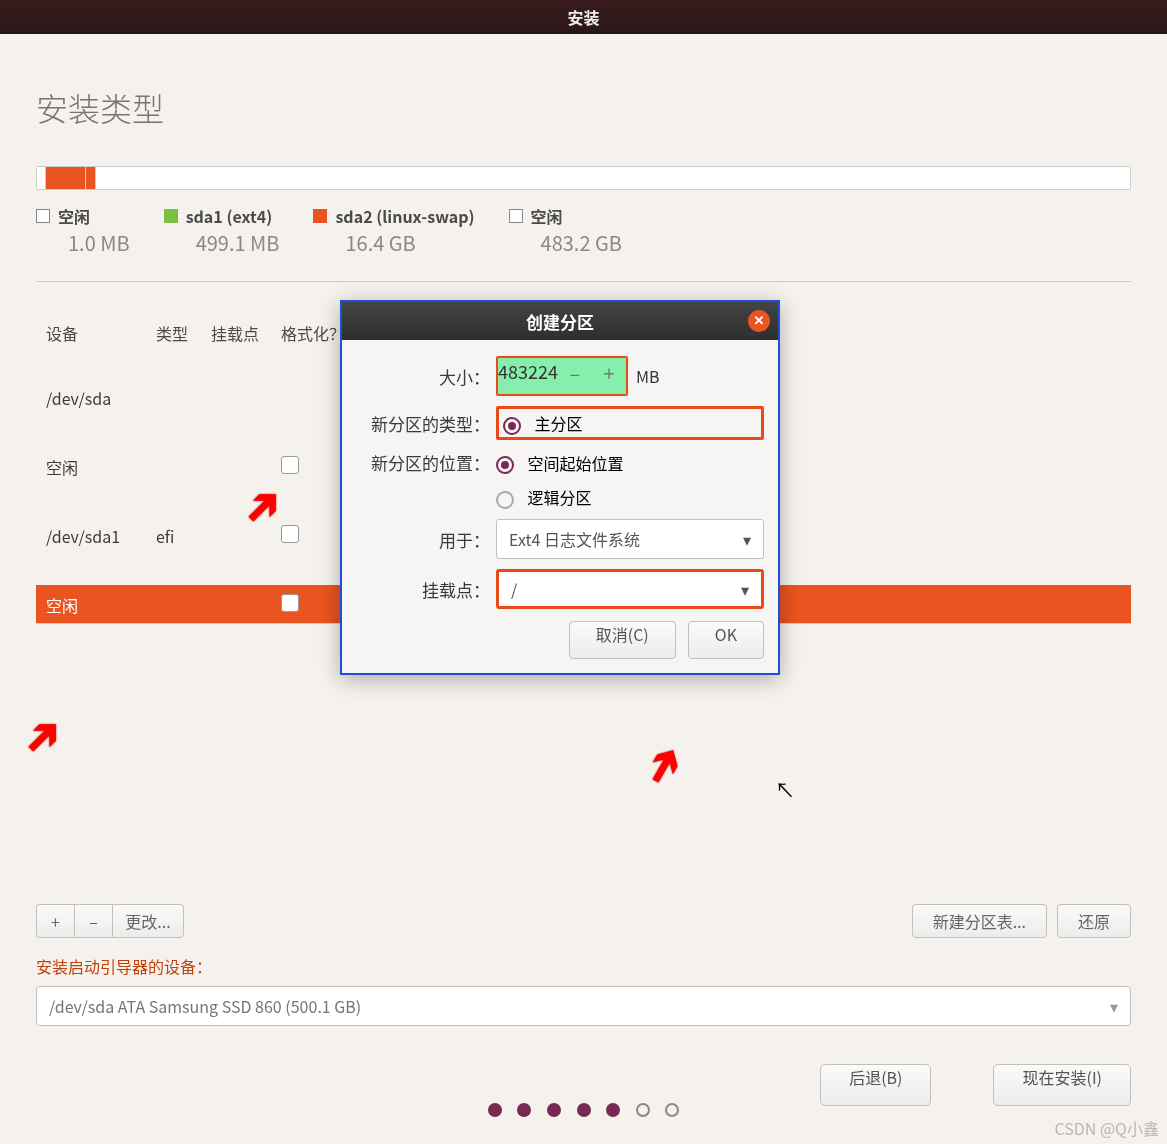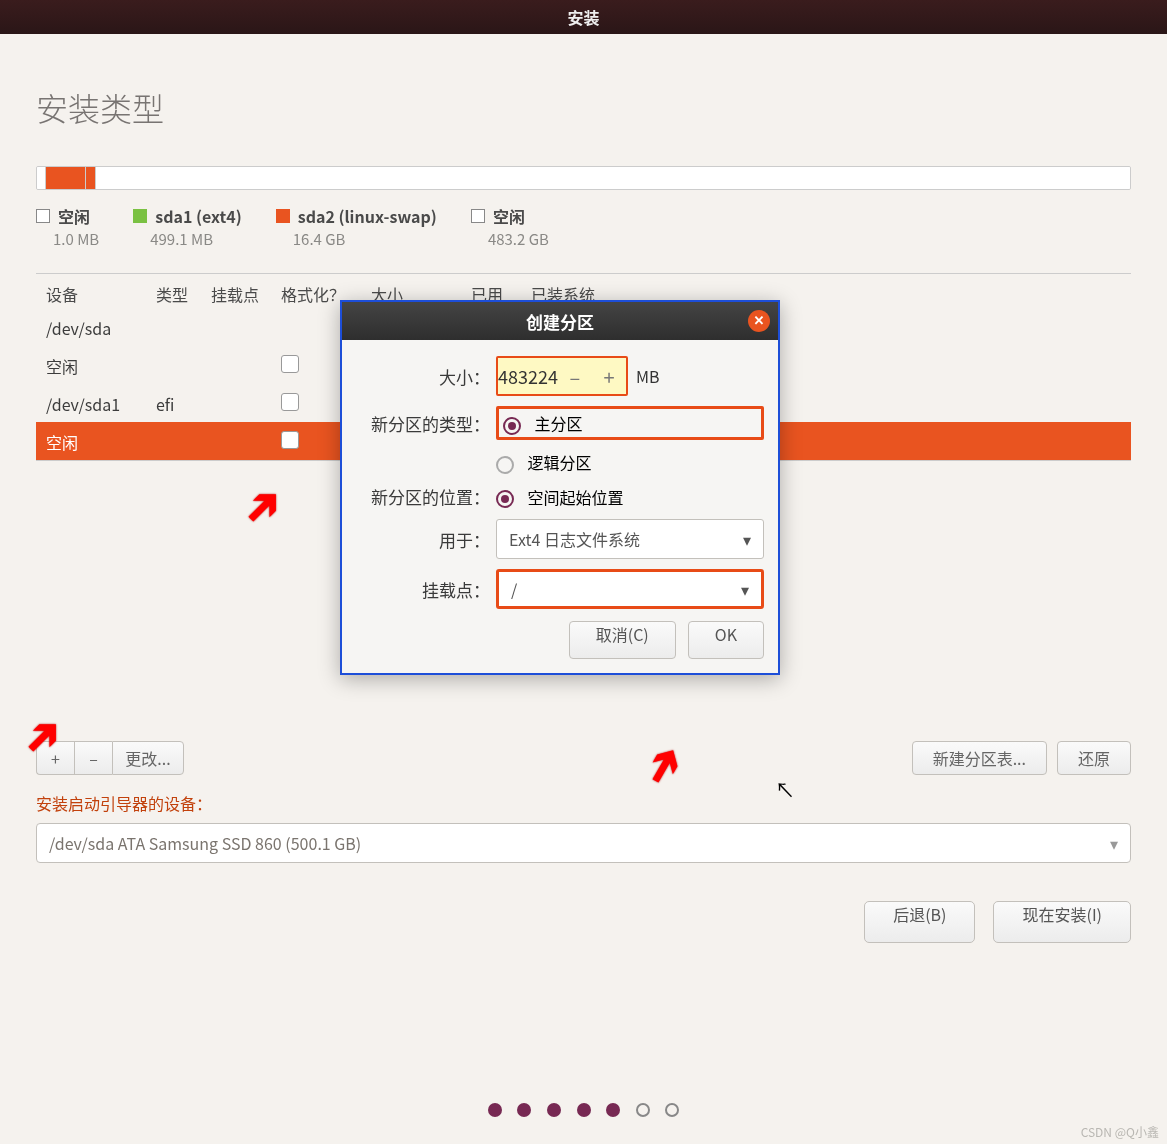--- a/index.html
+++ b/index.html
@@ -14,74 +14,74 @@
   .diskbar div { height:100%; }
   .seg-free1 { background:#fff; }
   .seg-sda1 { background:#e95420; border-left:1px solid #ccc; }
   .seg-sda2 { background:#e95420; border-left:1px solid #ccc; }
   .seg-free2 { background:#fff; border-left:1px solid #ccc; flex:1; }
 
   .legend { margin-top:14px; display:flex; gap:34px; font-size:16px; color:#4a4a4a; }
   .legend .item { display:flex; flex-direction:column; }
   .legend .toprow { display:flex; align-items:center; gap:8px; }
   .legend .sw { width:14px; height:14px; border:1px solid #888; }
-  .legend .sub { color:#8a8986; font-size:15px; margin-left:17px; }
+  .legend .sub { color:#8a8986; font-size:20px; margin-left:32px; }
 
   .parttable { margin-top:24px; border-top:1px solid #ccc; border-bottom:1px solid #ccc; font-size:16px; color:#3c3c3c; }
-  .parttable .hdr, .parttable .row { display:grid; grid-template-columns:110px 55px 70px 90px 100px 60px 1fr; align-items:center; padding:8px 10px; }
+  .parttable .hdr, .parttable .row { display:grid; grid-template-columns:110px 55px 70px 90px 100px 60px 1fr; align-items:center; padding:8px 10px;margin-top:31px; }
   .parttable .hdr { color:#4a4a4a; font-size:16px; height:34px; }
   .parttable .row { height:38px; }
   .row.selected { background:#e95420; color:#fff; }
   .chk { width:18px; height:18px; border:1px solid #999; border-radius:3px; background:#fff; display:inline-block; }
 
   .toolbar-bottom { margin-top:280px; display:flex; align-items:center; gap:0; }
   .toolbar-bottom .btn { border:1px solid #c3c0bb; background:linear-gradient(#fafafa,#ececec); height:34px; display:flex; align-items:center; justify-content:center; color:#666; }
   .toolbar-bottom .plus  { width:38px; border-radius:4px 0 0 4px; border-right:none;}
   .toolbar-bottom .minus { width:38px; border-right:none;}
   .toolbar-bottom .change{ width:72px; border-radius:0 4px 4px 0;}
   .toolbar-bottom .spacer{ flex:1; }
   .toolbar-bottom .wide  { padding:0 20px; border-radius:4px; margin-left:10px;}
   .disabled-text { color:#b6b3ad; }
 
   .bootlabel { margin-top:16px; color:#c2410c; font-size:16px; }
   .bootselect { margin-top:8px; height:40px; border:1px solid #c3c0bb; border-radius:4px; background:#fff; display:flex; align-items:center; padding:0 12px; color:#7a746e; font-size:16px; justify-content:space-between;gap:36px;}
   .bootselect .caret { color:#999; }
 
   .footer-btns { margin-top:38px; display:flex; justify-content:flex-end; gap:18px;}
-  .footer-btns .btn { border:1px solid #c3c0bb; background:linear-gradient(#fafafa,#ececec); border-radius:5px; height:42px; padding:0 28px; font-size:16px; color:#555;}
+  .footer-btns .btn { border:1px solid #c3c0bb; background:linear-gradient(#fafafa,#ececec); border-radius:5px; height:42px; padding:0 28px; font-size:16px; color:#555;margin-left:44px;}
 
   .pager { position:absolute; left:0; right:0; bottom:22px; text-align:center; }
   .dot { display:inline-block; width:14px; height:14px; border-radius:50%; margin:0 6px; }
   .dot.fill { background:#772953; }
   .dot.empty{ border:2px solid #888; }
 
   
   .dialog { position:absolute; left:340px; top:300px; width:440px; background:#f6f5f3; border:2px solid #1d4ed8; box-shadow:0 4px 20px rgba(0,0,0,.3);}
   .dialog .dtitle { background:linear-gradient(#444,#2e2e2e); color:#fff; font-size:17px; font-weight:bold; height:38px;display:flex; align-items:center; justify-content:center; position:relative;}
   .dialog .dtitle .close { position:absolute; right:8px; width:22px; height:22px; background:#e95420; border-radius:50%; color:#fff; text-align:center; line-height:20px; font-size:13px;}
   .dialog .body { padding:16px 14px 14px 14px; }
   .frow { display:flex; align-items:center; margin-bottom:10px; }
   .frow .flabel { width:140px; text-align:right; color:#3a3a3a; font-size:17px; padding-right:6px;}
   .frow .fctrl { flex:1; }
-  .stepper { display:flex; align-items:center; border:2px solid #e84b17; border-radius:2px; height:40px; background:#fef9c3;}
+  .stepper { display:flex; align-items:flex-start; border:2px solid #e84b17; border-radius:2px; height:40px; background:#86efac;}
   .stepper .num { flex:1; text-align:center; font-size:18px; color:#333; }
   .stepper .pm { width:34px; text-align:center; color:#777; font-size:20px;}
   .unit { margin-left:8px; color:#333;}
   .radio { width:18px; height:18px; border:2px solid #772953; border-radius:50%; display:inline-block; vertical-align:middle; margin-right:10px; position:relative;}
   .radio.on::after { content:""; position:absolute; left:3px; top:3px; width:8px; height:8px; background:#772953; border-radius:50%;}
   .radio.off { border-color:#aaa;}
   .redborder { border:3px solid #e84b17; padding:2px 4px; border-radius:2px; }
   .select { height:40px; border:1px solid #c3c0bb; border-radius:3px; background:#fff; display:flex; align-items:center; justify-content:space-between; padding:0 12px; color:#555; font-size:16px;}
   .select.red { border:3px solid #e84b17; }
   .dlg-buttons { display:flex; justify-content:flex-end; gap:12px; margin-top:12px;}
   .dlg-buttons .btn { border:1px solid #c3c0bb; background:linear-gradient(#fafafa,#ececec); border-radius:4px; height:38px; padding:0 26px; font-size:16px; color:#555;}
 
   .arrow { position:absolute; color:#ff0000; font-size:46px; transform:rotate(-45deg); font-weight:bold; text-shadow:0 0 2px #b00000;}
   .cursor { position:absolute; font-size:20px; color:#000; }
-  .watermark { position:absolute; right:8px; color:#b9b7b2; font-size:12px;}
+  .watermark { position:absolute; right:8px; color:#b9b7b2; font-size:16px;}
 </style>
 </head>
 <body>
 
 <div class="titlebar">安装</div>
 
 <div class="page">
   <h1 class="page-title">安装类型</h1>
 
   <div class="diskbar">
@@ -212,36 +212,36 @@
     </div>
 
     <div class="frow">
       <div class="flabel">新分区的类型：</div>
       <div class="fctrl redborder">
         <span class="radio on"></span>
         <span>主分区</span>
       </div>
     </div>
     <div class="frow">
+      <div class="flabel">新分区的位置：</div>
+      <div class="fctrl">
+        <span class="radio on"></span>
+        <span>空间起始位置</span>
+      </div>
+    </div>
+
+    <div class="frow">
       <div class="flabel"></div>
       <div class="fctrl">
         <span class="radio off"></span>
         <span>逻辑分区</span>
       </div>
     </div>
 
     <div class="frow">
-      <div class="flabel">新分区的位置：</div>
-      <div class="fctrl">
-        <span class="radio on"></span>
-        <span>空间起始位置</span>
-      </div>
-    </div>
-
-    <div class="frow">
       <div class="flabel">用于：</div>
       <div class="fctrl select">
         <span>Ext4 日志文件系统</span>
         <span>▾</span>
       </div>
     </div>
 
     <div class="frow">
       <div class="flabel">挂载点：</div>
       <div class="fctrl select red">

